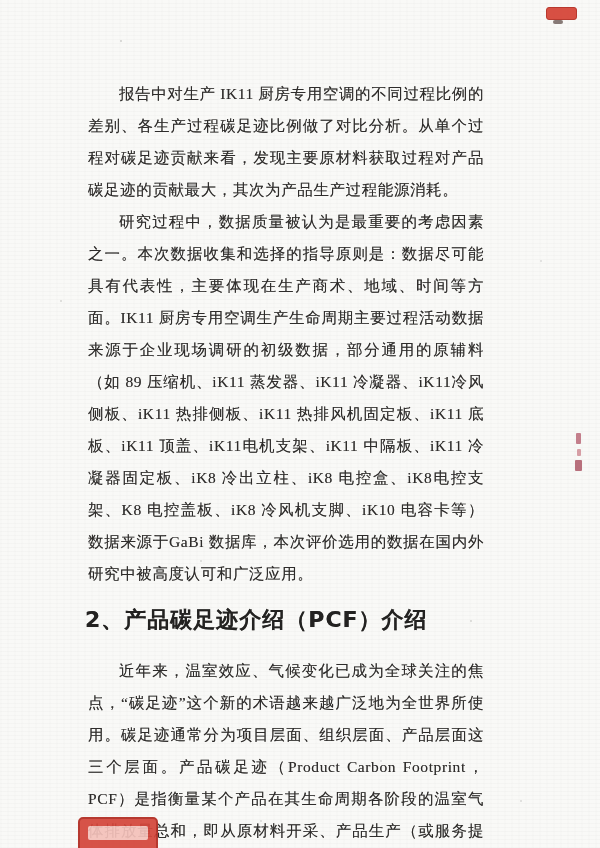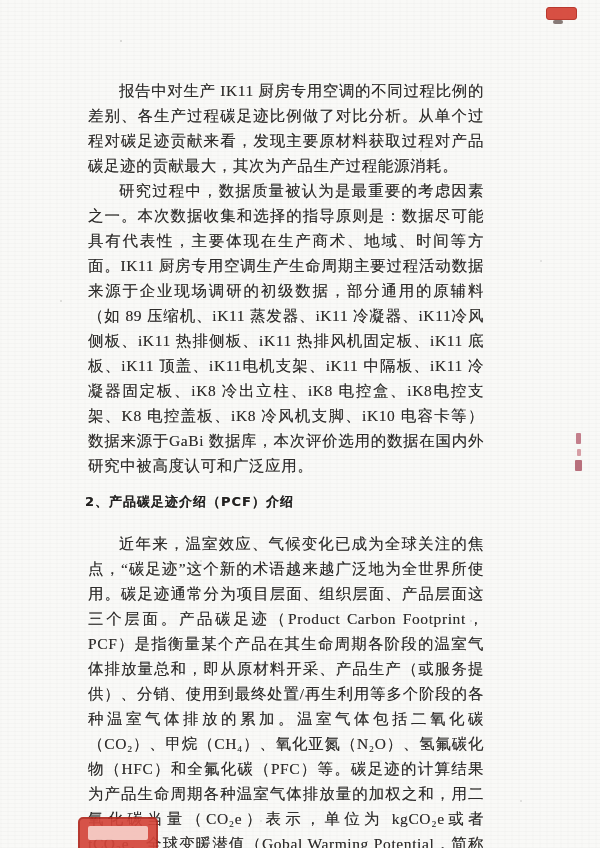--- a/index.html
+++ b/index.html
@@ -15,35 +15,35 @@
     color: #2b2b2b;
   }
   .doc-content {
     position: absolute;
     left: 88px; top: 78px;
     width: 396px;
   }
   .body-para {
     margin: 0;
     font-size: 15.5px;
-    line-height: 25px;
+    line-height: 32px;
     letter-spacing: 0.6px;
     text-align: justify;
     text-indent: 2em;
     color: #2e2c2b;
     text-shadow: 0 0 0.6px rgba(60,58,55,0.55);
   }
   .section-heading {
     font-family: "DejaVu Sans", "Liberation Sans", sans-serif;
     font-weight: bold;
     color: #232221;
     letter-spacing: 1px;
     text-shadow: 0 0 0.6px rgba(40,38,36,0.6);
   }
-  .heading-pcf  { margin: 15px 0 20px -3px; font-size: 13px; }
+  .heading-pcf  { margin: 15px 0 20px -3px; font-size: 22px; }
 
   
   .stamp-top-right {
     position: absolute;
     left: 546px; top: 7px;
     width: 31px; height: 13px;
     background: #d6473a;
     border: 1.5px solid #b52f24;
     border-radius: 3px;
     box-sizing: border-box;

